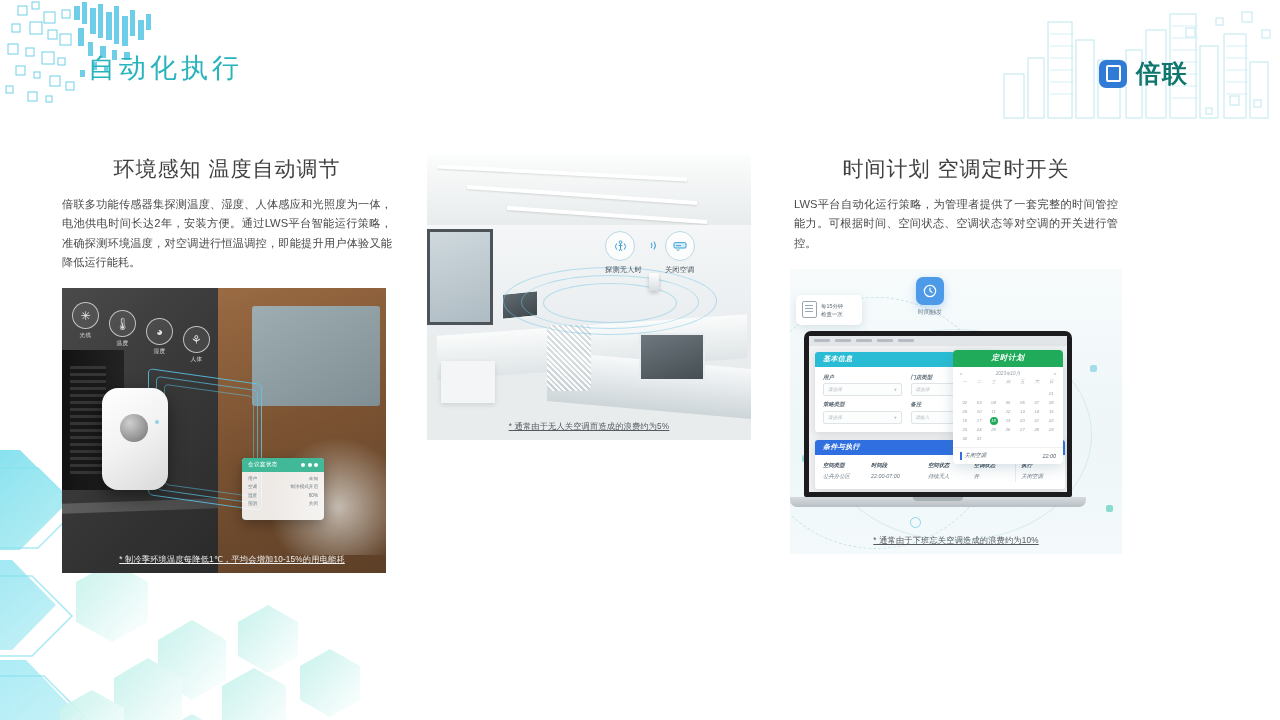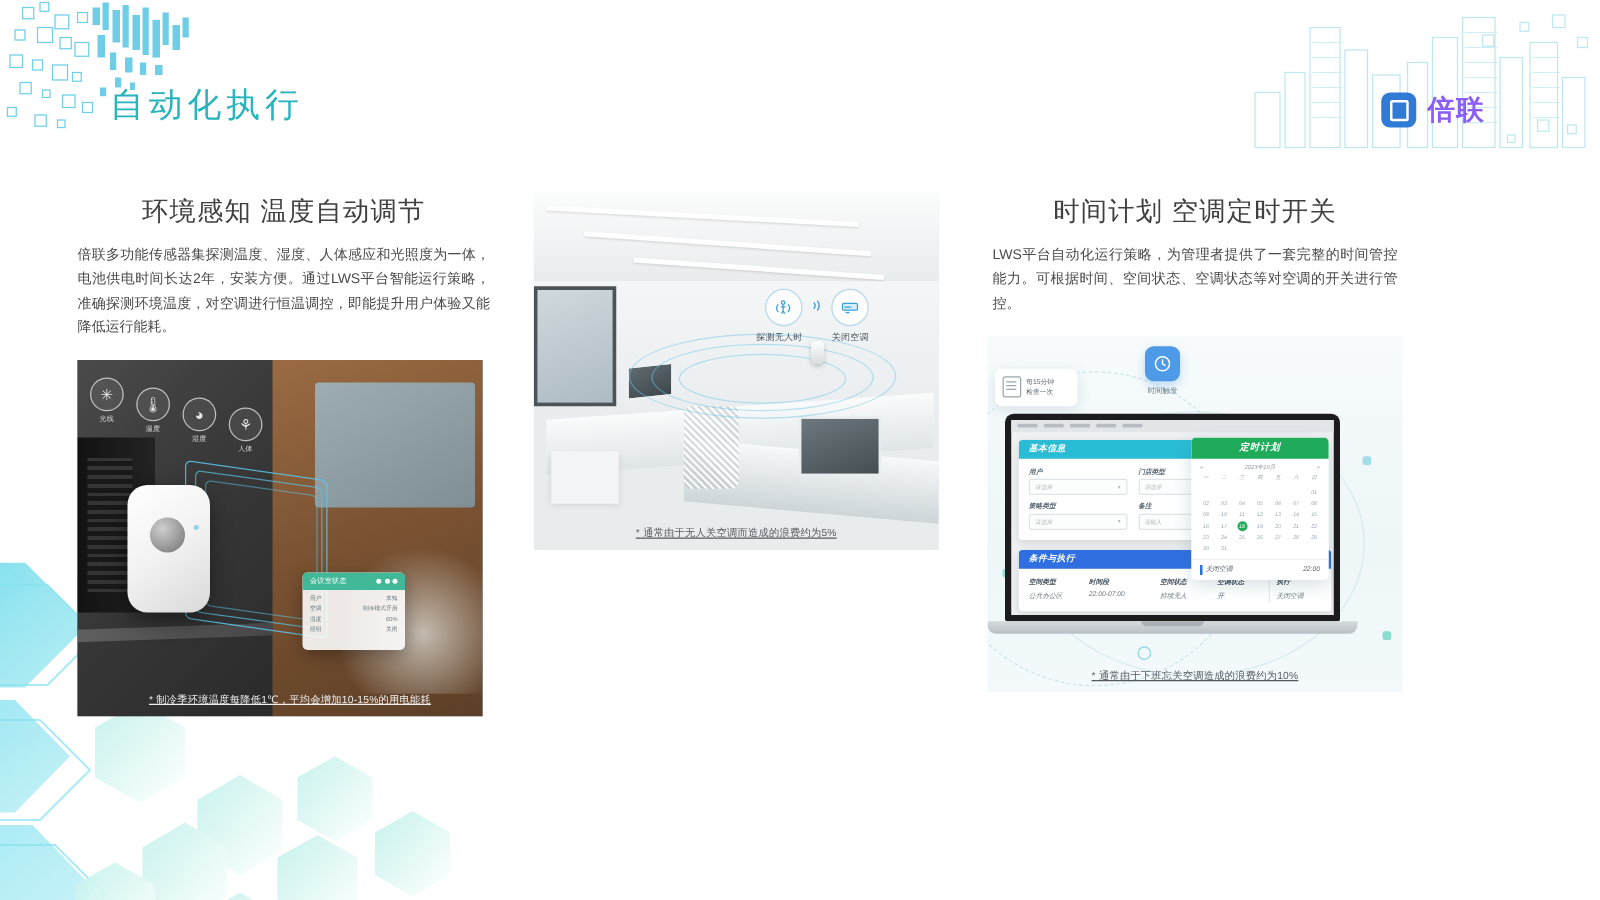--- a/index.html
+++ b/index.html
@@ -11,33 +11,33 @@
   .slide{position:absolute;inset:0;overflow:hidden;}
 
   
   .deco{position:absolute;pointer-events:none;}
 
   .deco-hex-bl{left:-40px;bottom:-60px;width:430px;height:330px;opacity:.95;}
   .deco-tl-dots{left:0;top:0;width:250px;height:115px;}
   .deco-tr-city{right:0;top:0;width:300px;height:120px;}
 
   
-  .header{position:absolute;left:0;top:16px;width:100%;height:120px;}
+  .header{position:absolute;left:0;top:0;width:100%;height:120px;}
   .page-title{
     position:absolute;left:88px;top:50px;
     font-size:27px;letter-spacing:4px;color:#28b3bd;font-weight:400;
     white-space:nowrap;
   }
   .brand{position:absolute;right:92px;top:57px;display:flex;align-items:center;gap:9px;}
   .brand-mark{
     width:28px;height:28px;border-radius:7px;background:#2f7bd6;
     display:flex;align-items:center;justify-content:center;
   }
   .brand-mark i{display:block;width:11px;height:13px;border:2px solid #fff;border-radius:2px;}
-  .brand-name{font-size:22px;color:#8b5cf6;letter-spacing:1px;font-weight:700;text-align:center;}
+  .brand-name{font-size:25px;color:#0f766e;letter-spacing:1px;font-weight:700;text-align:center;}
 
   
   .columns{position:absolute;left:0;top:155px;width:1060px;height:430px;}
   .col{position:absolute;top:0;}
   .col-1{left:62px;width:330px;}
   .col-2{left:427px;width:324px;}
   .col-3{left:790px;width:332px;}
 
   .col-title{
     text-align:center;font-size:21px;color:#404040;letter-spacing:1px;
@@ -154,21 +154,21 @@
   .f2-chair{position:absolute;left:120px;top:170px;width:44px;height:66px;border-radius:6px;
     background:repeating-linear-gradient(45deg,rgba(255,255,255,.9) 0 2px,rgba(180,190,195,.5) 2px 4px);opacity:.9;}
   .f2-box{position:absolute;left:14px;top:206px;width:54px;height:42px;background:#f3f5f6;box-shadow:0 2px 5px rgba(0,0,0,.1);}
   .f2-wave{position:absolute;border-radius:50%;border:1.4px solid rgba(118,199,229,.5);}
   .f2-w1{left:76px;top:112px;width:212px;height:66px;}
   .f2-w2{left:94px;top:120px;width:176px;height:52px;}
   .f2-w3{left:116px;top:128px;width:132px;height:38px;}
   .f2-sensor{position:absolute;left:222px;top:118px;width:10px;height:18px;border-radius:3px;
     background:linear-gradient(180deg,#fff,#d6dde0);box-shadow:0 2px 4px rgba(0,0,0,.2);}
   .f2-over{position:absolute;left:178px;top:76px;display:flex;align-items:center;gap:5px;}
-  .f2-oitem{display:flex;flex-direction:column;align-items:flex-end;gap:4px;}
+  .f2-oitem{display:flex;flex-direction:column;align-items:flex-start;gap:4px;}
   .f2-oring{width:28px;height:28px;border-radius:50%;border:1.2px solid #b9d9e6;
     display:flex;align-items:center;justify-content:center;background:rgba(255,255,255,.72);}
   .f2-olbl{font-size:7.2px;color:#46525c;letter-spacing:.2px;white-space:nowrap;}
   .f2-sig{color:#3a9fd6;font-size:11px;margin-bottom:14px;}
 
   
   .fig3{width:332px;height:285px;background:linear-gradient(180deg,#f7fbfc 0%,#eef6f8 60%,#f4fafb 100%);}
   .f3-circ{position:absolute;border-radius:50%;border:1px dashed rgba(150,200,215,.45);}
   .f3-c1{left:-40px;top:28px;width:250px;height:250px;}
   .f3-c2{left:30px;top:60px;width:270px;height:210px;border-style:solid;border-color:rgba(160,205,220,.3);}

